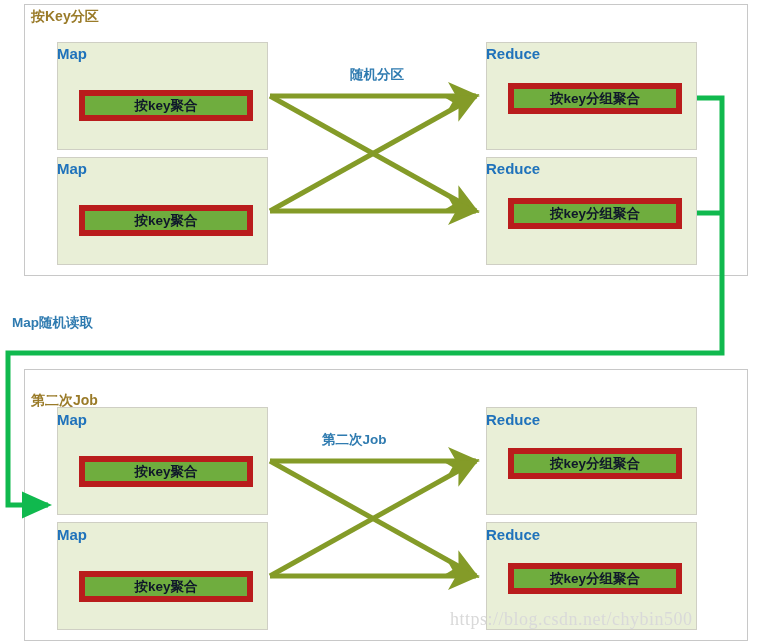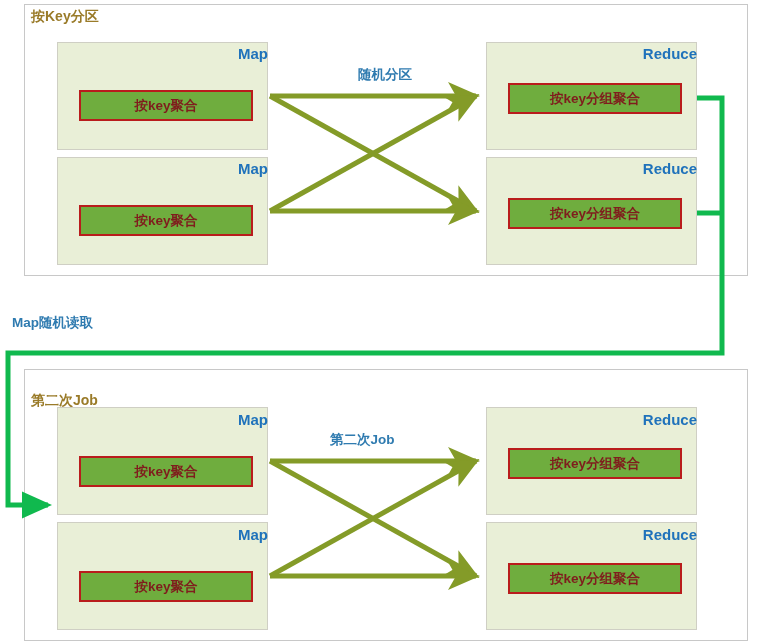--- a/index.html
+++ b/index.html
@@ -36,47 +36,46 @@
   .stage {
     position: absolute;
     background: #e9efd7;
     border: 1px solid #cfcfc4;
     box-sizing: border-box;
   }
   .stage-title {
     position: absolute;
     left: 0;
     right: 0;
-    text-align: right;
+    text-align: left;
     font-size: 15px;
     font-weight: bold;
     color: #1f72bb;
     white-space: nowrap;
   }
   .stage-chip {
     position: absolute;
     background: #6fad3e;
-    border: 2px solid #b91c1c;
+    border: 6px solid #b91c1c;
     box-sizing: border-box;
-    color: #7f1d1d;
+    color: #0f172a;
     font-size: 13.5px;
     font-weight: bold;
     display: flex;
     align-items: center;
     justify-content: center;
     white-space: nowrap;
   }
   
   .edge-label {
     position: absolute;
     font-size: 13.5px;
     font-weight: bold;
     color: #2f7bb0;
     white-space: nowrap;
-    margin-left: 8px;
   }
   .flow-label {
     position: absolute;
     font-size: 13.5px;
     font-weight: bold;
     color: #2f7bb0;
     white-space: nowrap;
   }
   
   svg.overlay {
@@ -139,20 +138,21 @@
   <div class="stage" style="left:486px; top:407px; width:211px; height:108px;"></div>
   <div class="stage-title" style="left:486px; top:411px; width:211px;">Reduce</div>
   <div class="stage-chip" style="left:508px; top:448px; width:174px; height:31px;">按key分组聚合</div>
 
   <div class="stage" style="left:486px; top:522px; width:211px; height:108px;"></div>
   <div class="stage-title" style="left:486px; top:526px; width:211px;">Reduce</div>
   <div class="stage-chip" style="left:508px; top:563px; width:174px; height:31px;">按key分组聚合</div>
 
   <div class="edge-label" style="left:322px; top:431px;">第二次Job</div>
 
+  <div class="watermark" style="left:450px; top:609px;">https://blog.csdn.net/chybin500</div>
 
   <svg class="overlay" viewBox="0 0 760 643">
     <defs>
       <marker id="ah-olive" markerWidth="7" markerHeight="7" refX="5.6" refY="3.1" orient="auto" markerUnits="strokeWidth">
         <path d="M0,0.3 L6.4,3.1 L0,5.9 L1.6,3.1 Z" fill="#849b28"></path>
       </marker>
       <marker id="ah-green" markerWidth="6.5" markerHeight="6.5" refX="5.2" refY="2.9" orient="auto" markerUnits="strokeWidth">
         <path d="M0,0.2 L6.0,2.9 L0,5.6 Z" fill="#10b94e"></path>
       </marker>
     </defs>

